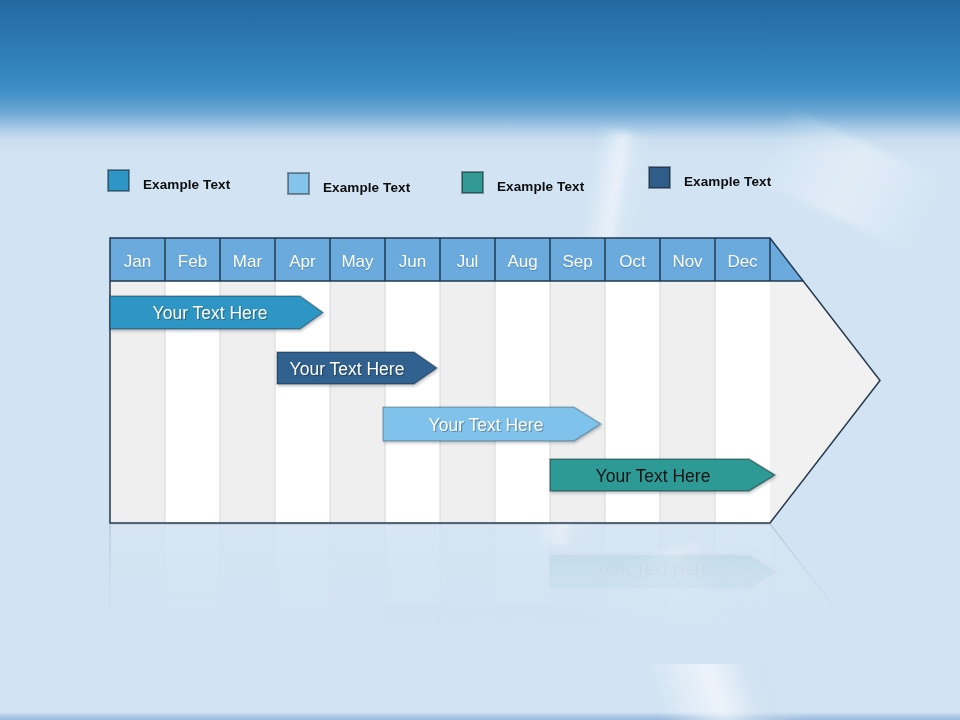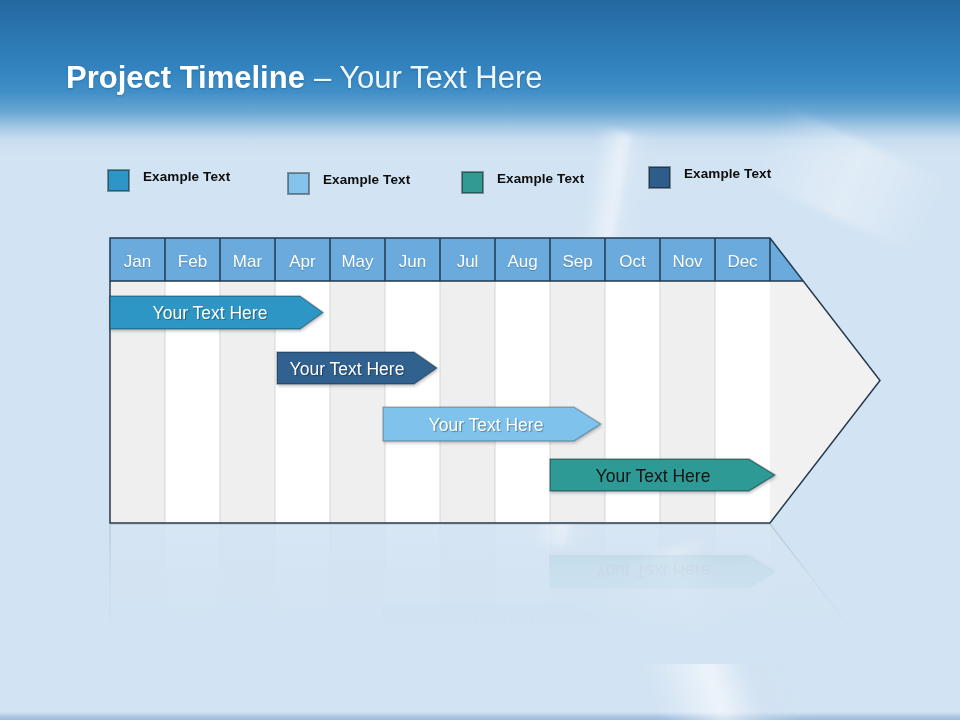--- a/index.html
+++ b/index.html
@@ -18,21 +18,21 @@
   .splash-2{left:640px;top:540px;width:150px;height:200px;transform:rotate(-18deg);
     background:linear-gradient(to right,rgba(255,255,255,0) 0%,rgba(255,255,255,0.6) 40%,rgba(210,225,240,0.4) 65%,rgba(255,255,255,0) 100%);}
   .splash-3{left:760px;top:140px;width:180px;height:80px;transform:rotate(25deg);
     background:linear-gradient(to right,rgba(255,255,255,0) 0%,rgba(255,255,255,0.35) 50%,rgba(255,255,255,0) 100%);}
 
   .slide-title{position:absolute;left:66px;top:60px;font-size:31px;color:#ffffff;
     white-space:nowrap;text-shadow:0 1px 2px rgba(0,40,80,0.25);}
   .slide-title .t-bold{font-weight:bold;color:#ffffff;}
   .slide-title .t-rest{font-weight:normal;color:#eef6fc;margin-left:9px;}
 
-  .legend-item{position:absolute;display:flex;align-items:flex-start;gap:13px;}
+  .legend-item{position:absolute;display:flex;align-items:flex-end;gap:13px;}
   .legend-item .lg-label{font-size:13.5px;font-weight:bold;color:#0d0d0d;letter-spacing:0.1px;}
   .legend-item svg{display:block;}
 
   .chart-wrap{position:absolute;left:0;top:230px;width:784px;height:300px;}
   .chart-wrap svg{display:block;}
 
   .month-label{font-size:17px;fill:#ffffff;font-family:"Liberation Sans",sans-serif;
     text-shadow:0 1px 1px rgba(20,60,100,0.35);}
   .bar-label{font-size:17.5px;font-family:"Liberation Sans",sans-serif;}
   .bar-label.light{text-shadow:1px 1px 1px rgba(0,0,0,0.35);}
@@ -45,23 +45,20 @@
 </style>
 </head>
 <body>
 
 <div class="slide">
 
   <div class="splash splash-1"></div>
   <div class="splash splash-2"></div>
   <div class="splash splash-3"></div>
 
-  <div class="slide-title">
-    <span class="t-bold">Project Timeline</span><span class="t-rest">– Your Text Here</span>
-  </div>
 
   <div class="legend-item" style="left:107px;top:169px;">
     <svg width="23" height="23">
       <rect x="1" y="1" width="21" height="21" stroke="rgba(0,0,0,0.38)" stroke-width="2" fill="#2e96c6"></rect>
     </svg>
     <span class="lg-label">Example Text</span>
   </div>
   <div class="legend-item" style="left:287px;top:172px;">
     <svg width="23" height="23">
       <rect x="1" y="1" width="21" height="21" stroke="rgba(0,0,0,0.38)" stroke-width="2" fill="#85c4ea"></rect>

